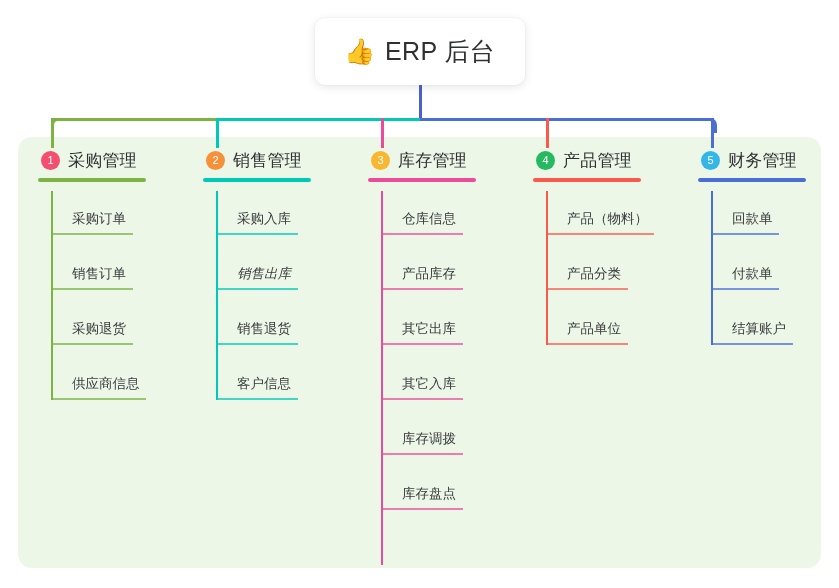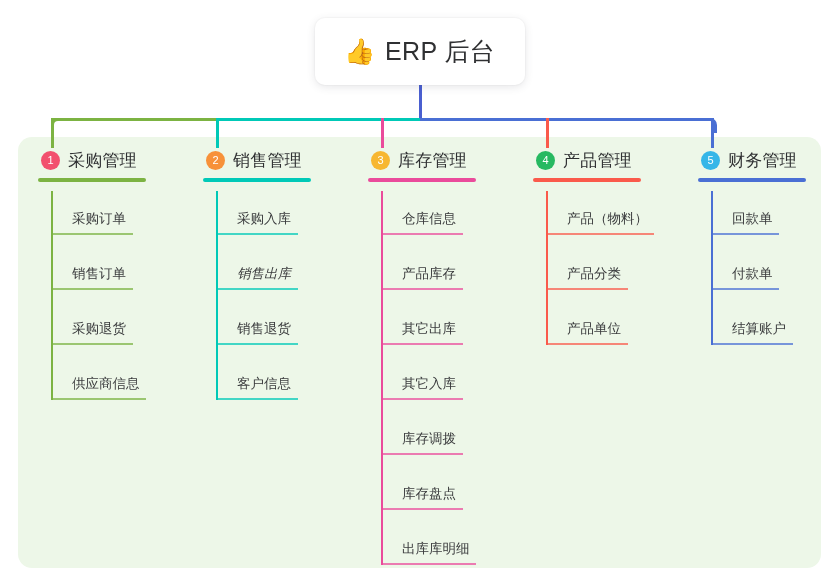--- a/index.html
+++ b/index.html
@@ -259,24 +259,20 @@
             <div class="child-rule" style="width: 82px; background: rgb(234, 75, 155); opacity: 0.72;"></div>
           </div>
           <div class="child" style="top: 224px; width: 82px;">
             <span class="child-label">库存调拨</span>
             <div class="child-rule" style="width: 82px; background: rgb(234, 75, 155); opacity: 0.72;"></div>
           </div>
           <div class="child" style="top: 279px; width: 82px;">
             <span class="child-label">库存盘点</span>
             <div class="child-rule" style="width: 82px; background: rgb(234, 75, 155); opacity: 0.72;"></div>
           </div>
-          <div class="child" style="top: 334px; width: 95px;">
-            <span class="child-label">出库库明细</span>
-            <div class="child-rule" style="width: 95px; background: rgb(234, 75, 155); opacity: 0.72;"></div>
-          </div>
         </div>
       </div>
       <div class="branch" style="left: 533px; top: 148px; width: 150px;">
         <div class="branch-head">
           <span class="badge" style="background: rgb(39, 185, 97);">4</span>
           <span class="branch-title">产品管理</span>
         </div>
         <div class="branch-rule" style="width: 108px; background: rgb(250, 90, 75);"></div>
         <div class="children" style="height: 158px;">
           <div class="spine" style="top: 0px; height: 154px; background: rgb(250, 90, 75);"></div>

